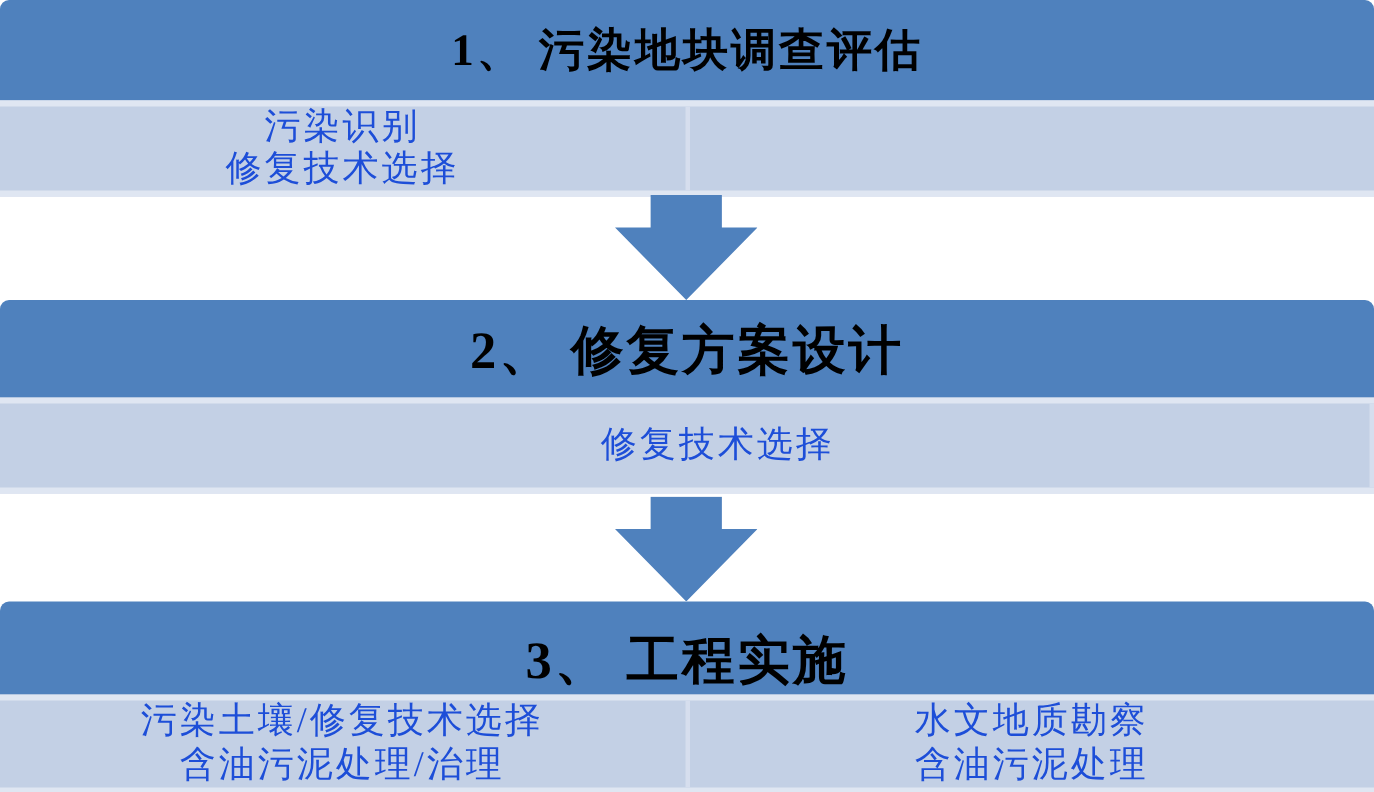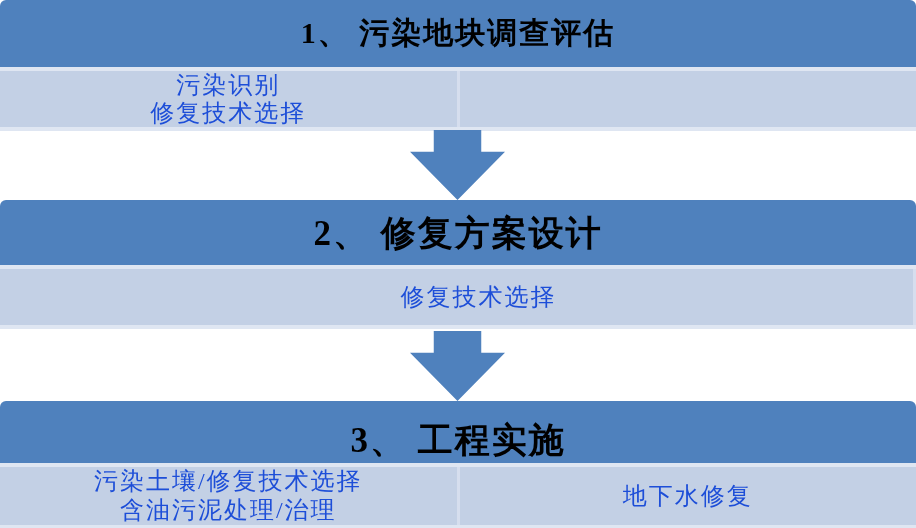--- a/index.html
+++ b/index.html
@@ -116,17 +116,18 @@
   <div class="section-header hdr-3">
     <span class="section-title title-lg">3、 工程实施</span>
   </div>
   <div class="section-body bod-3">
     <div class="col">
       <div class="cell">污染土壤/修复技术选择</div>
       <div class="cell">含油污泥处理/治理</div>
     </div>
     <div class="vdivider"></div>
     <div class="col">
-      <div class="cell">地下水修复</div>
+      <div class="cell">水文地质勘察</div>
+      <div class="cell">含油污泥处理</div>
     </div>
   </div>
 
 </div>
 
 </body></html>

